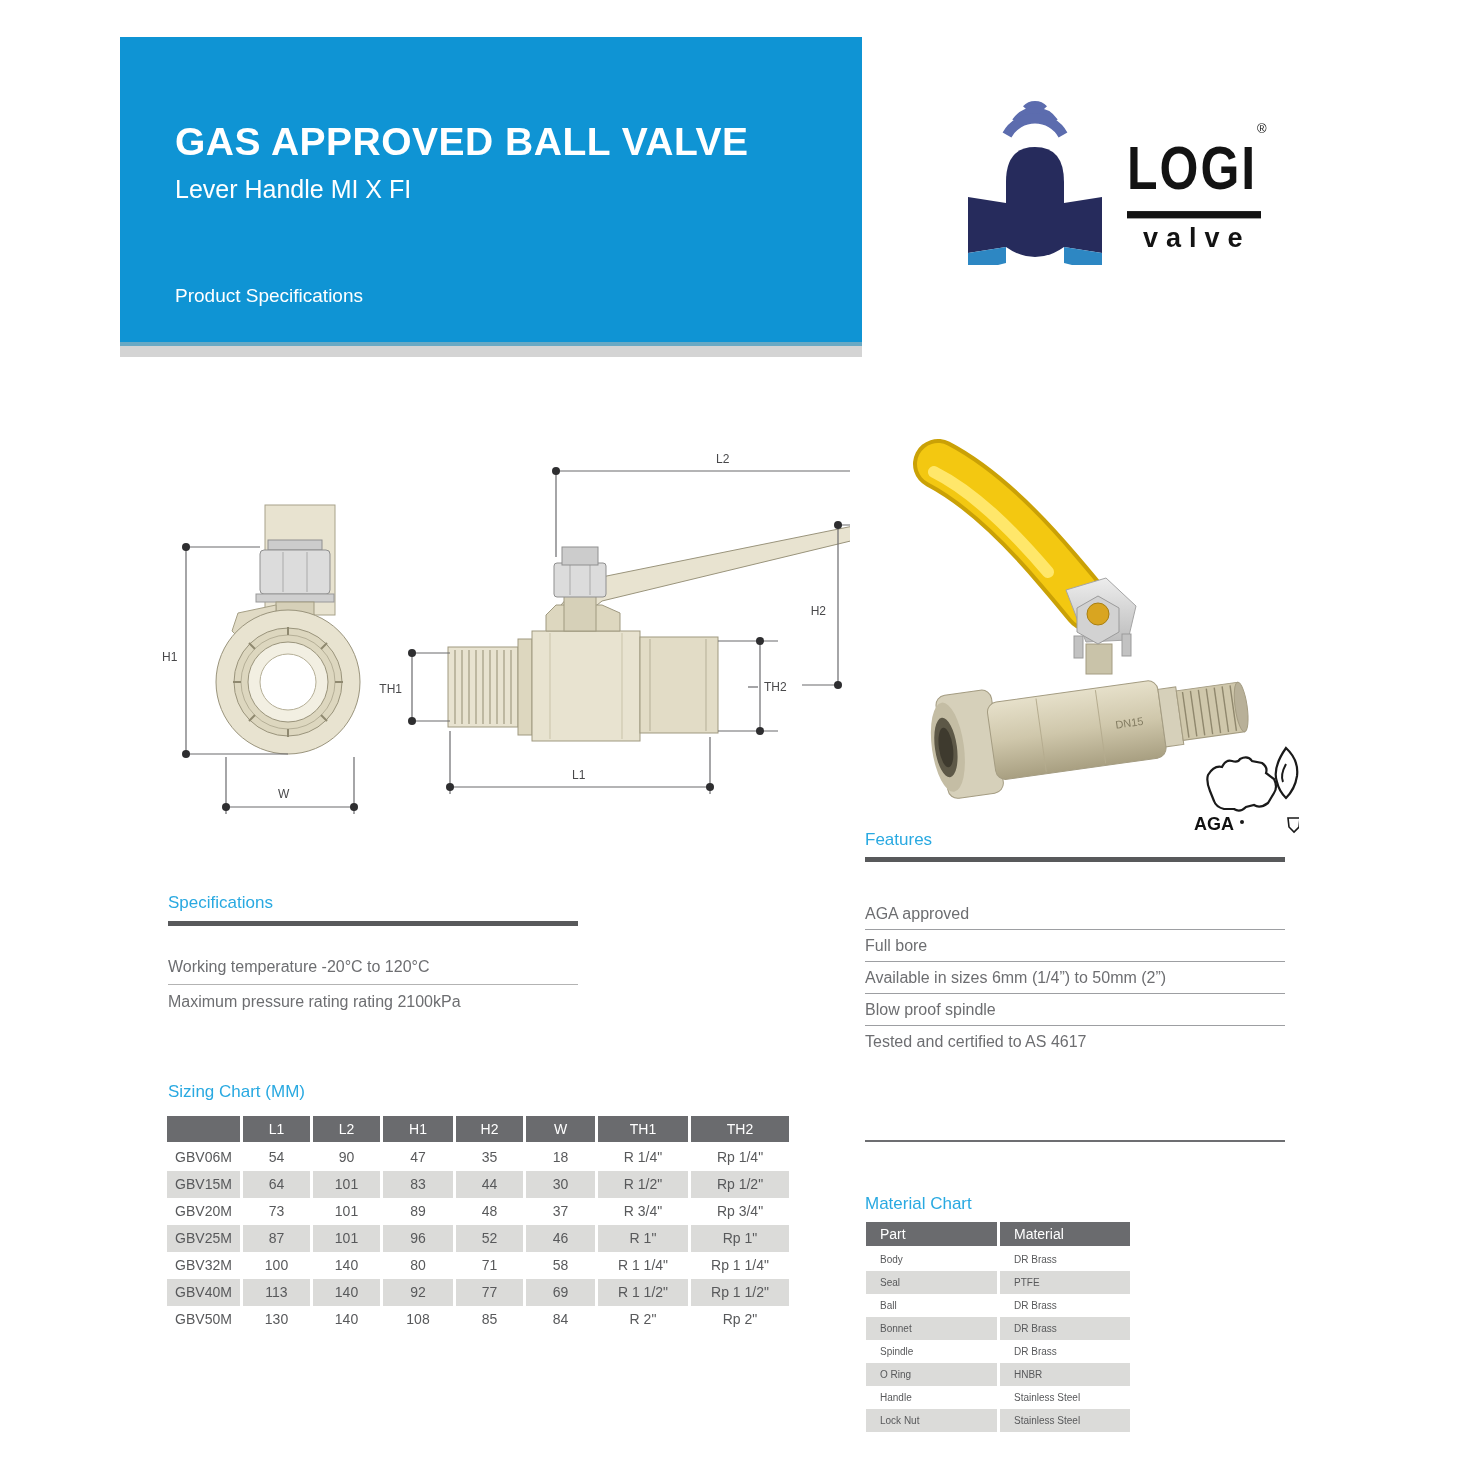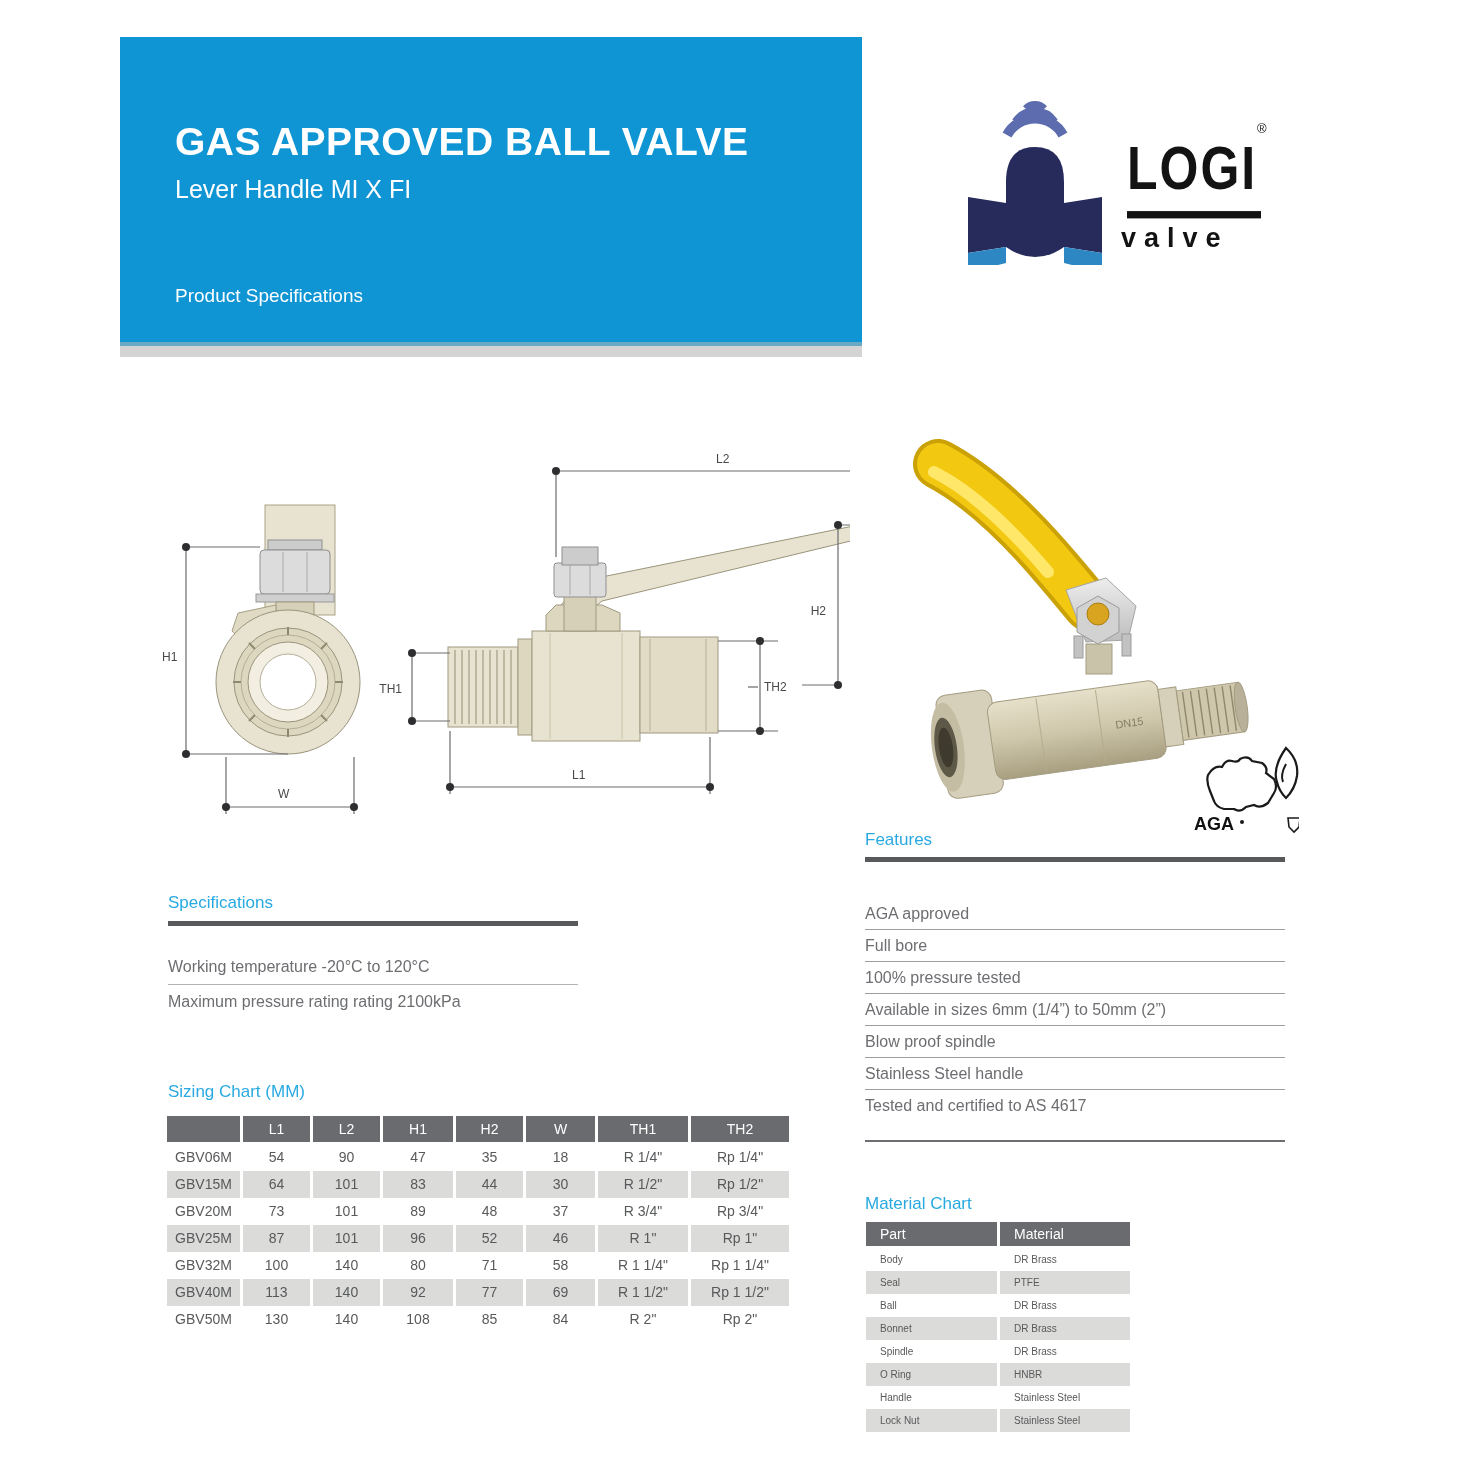--- a/index.html
+++ b/index.html
@@ -11,21 +11,21 @@
   #hero-title{position:absolute;left:55px;top:83px;color:#ffffff;font-size:39px;font-weight:700;letter-spacing:.5px;}
   #hero-sub{position:absolute;left:55px;top:138px;color:#ffffff;font-size:25px;font-weight:300;}
   #hero-tag{position:absolute;left:55px;top:248px;color:#ffffff;font-size:19px;font-weight:300;}
   #hero-shadow{position:absolute;left:120px;top:346px;width:742px;height:11px;background:#d4d4d4;}
   
   #logo{position:absolute;left:955px;top:85px;width:345px;height:185px;}
   #logo-brand{position:absolute;left:172px;top:48px;font-size:50px;font-weight:800;color:#131313;
               letter-spacing:2px;transform:scaleY(1.22);transform-origin:top left;
               border-bottom:6px solid #131313;padding:0 4px 6px 0;}
   #logo-reg{position:absolute;left:302px;top:36px;font-size:13px;color:#131313;}
-  #logo-sub{position:absolute;left:166px;top:138px;font-size:27px;font-weight:600;letter-spacing:8px;color:#131313;}
+  #logo-sub{position:absolute;left:188px;top:138px;font-size:27px;font-weight:600;letter-spacing:8px;color:#131313;}
   
   .sec-h{position:absolute;color:#29a9e1;font-size:17px;font-weight:400;}
   .rule-thick{position:absolute;background:#58595b;height:5px;}
   .rule-mid{position:absolute;background:#6d6e71;height:2px;}
   
   .plain-list{position:absolute;list-style:none;margin:0;padding:0;}
   #features-list{left:865px;top:898px;width:420px;}
   #features-list li{height:31px;line-height:31px;font-size:16px;color:#6d6e71;border-bottom:1px solid #9d9fa2;}
   #features-list li:last-child{border-bottom:none;}
   #specs-list{left:168px;top:950px;width:410px;}
@@ -259,24 +259,22 @@
         <path d="M398,388 l12,0 l-1,9 l-5,5 l-5,-5 z" fill="none" stroke="#1a1a1a" stroke-width="1.6"></path>
       </g>
     </svg>
   </div>
 
   <div class="sec-h" style="left:865px;top:830px;">Features</div>
   <div class="rule-thick" style="left:865px;top:857px;width:420px;"></div>
   <ul id="features-list" class="plain-list">
       <li>AGA approved</li>
       <li>Full bore</li>
-      <li>100% pressure tested</li>
       <li>Available in sizes 6mm (1/4”) to 50mm (2”)</li>
       <li>Blow proof spindle</li>
-      <li>Stainless Steel handle</li>
       <li>Tested and certified to AS 4617</li>
     </ul>
   <div class="rule-mid" style="left:865px;top:1140px;width:420px;"></div>
 
   <div class="sec-h" style="left:168px;top:893px;">Specifications</div>
   <div class="rule-thick" style="left:168px;top:921px;width:410px;"></div>
   <ul id="specs-list" class="plain-list">
       <li>Working temperature -20°C to 120°C</li>
       <li>Maximum pressure rating rating 2100kPa</li>
     </ul>

